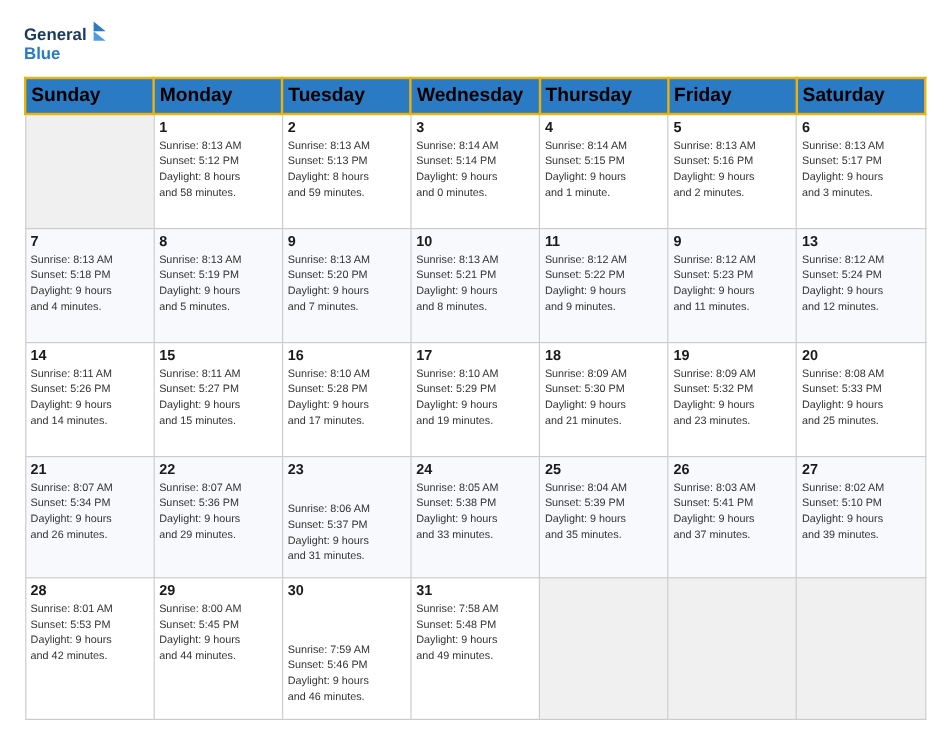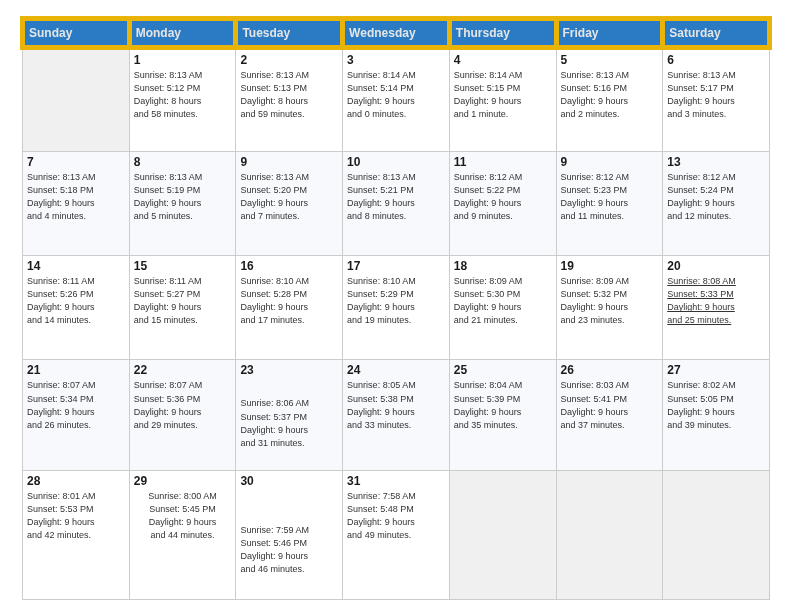--- a/index.html
+++ b/index.html
@@ -42,26 +42,26 @@
       color: #444;
     }
     .calendar {
       flex: 1;
       border-collapse: collapse;
       width: 100%;
       table-layout: fixed;
     }
     .calendar thead tr th {
       background-color: #2a7ac4;
-      color: #e5e5e5;
-      font-size: 12px;
+      color: #000000;
+      font-size: 16px;
       font-weight: bold;
       padding: 5px 4px;
       text-align: left;
-      border: 5px solid #eab308;
+      border: 2px solid #eab308;
     }
     .calendar tbody tr td {
       border: 1px solid #ccc;
       vertical-align: top;
       padding: 3px 4px;
       font-size: 9.5px;
       color: #333;
       height: 88px;
       background: #fff;
     }
@@ -81,20 +81,34 @@
       color: #333;
     }
     .empty-cell {
       background: #f0f0f0 !important;
     }
   </style>
 </head>
 <body>
 
 <div class="page">
+  <div class="header">
+    <div class="logo">
+    <svg width="70" height="38" viewBox="0 0 70 38">
+      <text x="0" y="17" font-size="14" font-weight="bold" fill="#1a3a5c" font-family="Arial">General</text>
+      <text x="0" y="33" font-size="14" font-weight="bold" fill="#2a7ac4" font-family="Arial">Blue</text>
+      <polygon points="58,2 68,10 58,10" fill="#2a7ac4"></polygon>
+      <polygon points="58,10 68,18 58,18" fill="#4a9de4"></polygon>
+    </svg>
+  </div>
+    <div class="title-area">
+      <div class="month-title"></div>
+      <div class="subtitle"></div>
+    </div>
+  </div>
 
   <table class="calendar">
     <thead>
       <tr id="weekday-header">
           <th>Sunday</th>
           <th>Monday</th>
           <th>Tuesday</th>
           <th>Wednesday</th>
           <th>Thursday</th>
           <th>Friday</th>
@@ -236,21 +250,21 @@
           </td>
           <td>
             <span class="day-num">19</span>
             <div class="day-info" style="white-space: pre-line;">Sunrise: 8:09 AM
 Sunset: 5:32 PM
 Daylight: 9 hours
 and 23 minutes.</div>
           </td>
           <td>
             <span class="day-num">20</span>
-            <div class="day-info" style="white-space: pre-line; text-decoration: underline;">Sunrise: 8:08 AM
+            <div class="day-info" style="white-space: pre-line;">Sunrise: 8:08 AM
 Sunset: 5:33 PM
 Daylight: 9 hours
 and 25 minutes.</div>
           </td>
         </tr>
         <tr>
           <td>
             <span class="day-num">21</span>
             <div class="day-info" style="white-space: pre-line;">Sunrise: 8:07 AM
 Sunset: 5:34 PM
@@ -288,36 +302,36 @@
           <td>
             <span class="day-num">26</span>
             <div class="day-info" style="white-space: pre-line;">Sunrise: 8:03 AM
 Sunset: 5:41 PM
 Daylight: 9 hours
 and 37 minutes.</div>
           </td>
           <td>
             <span class="day-num">27</span>
             <div class="day-info" style="white-space: pre-line;">Sunrise: 8:02 AM
-Sunset: 5:05 PM
+Sunset: 5:10 PM
 Daylight: 9 hours
 and 39 minutes.</div>
           </td>
         </tr>
         <tr>
           <td>
             <span class="day-num">28</span>
             <div class="day-info" style="white-space: pre-line;">Sunrise: 8:01 AM
 Sunset: 5:53 PM
 Daylight: 9 hours
 and 42 minutes.</div>
           </td>
           <td>
             <span class="day-num">29</span>
-            <div class="day-info" style="white-space: pre-line; text-align: center;">Sunrise: 8:00 AM
+            <div class="day-info" style="white-space: pre-line;">Sunrise: 8:00 AM
 Sunset: 5:45 PM
 Daylight: 9 hours
 and 44 minutes.</div>
           </td>
           <td>
             <span class="day-num">30</span>
             <div class="day-info" style="white-space: pre-line; margin-top: 36px;">Sunrise: 7:59 AM
 Sunset: 5:46 PM
 Daylight: 9 hours
 and 46 minutes.</div>

